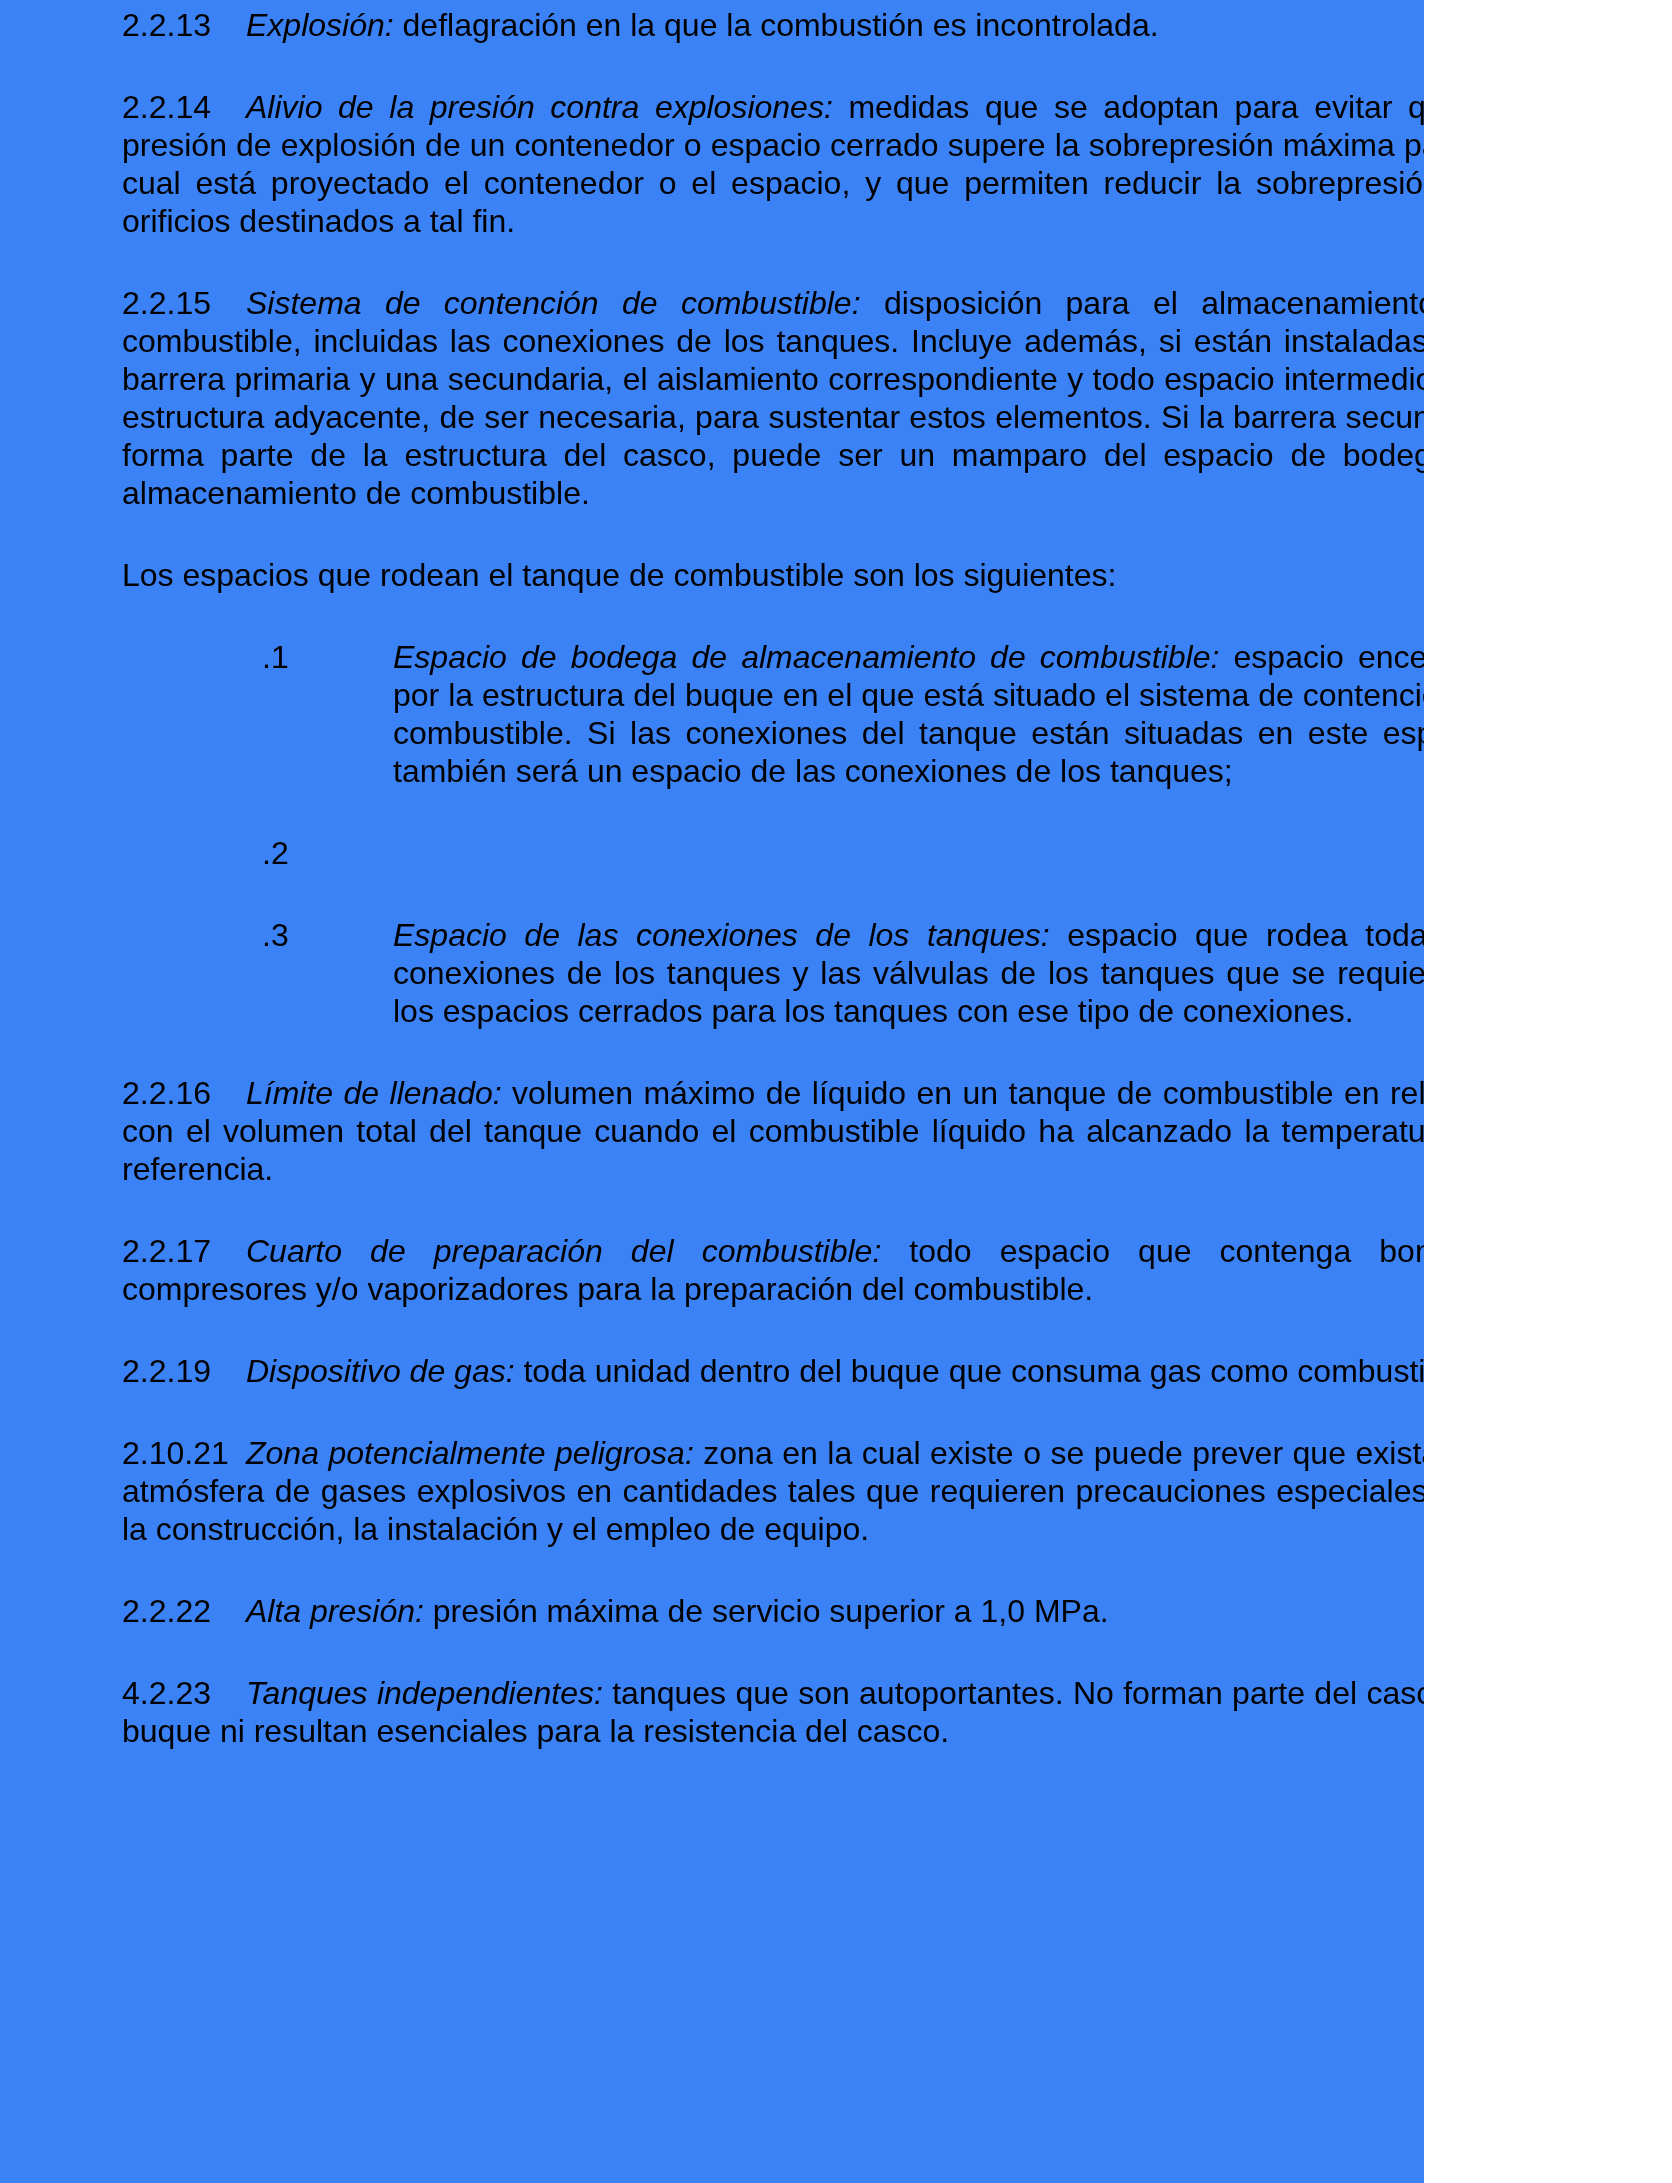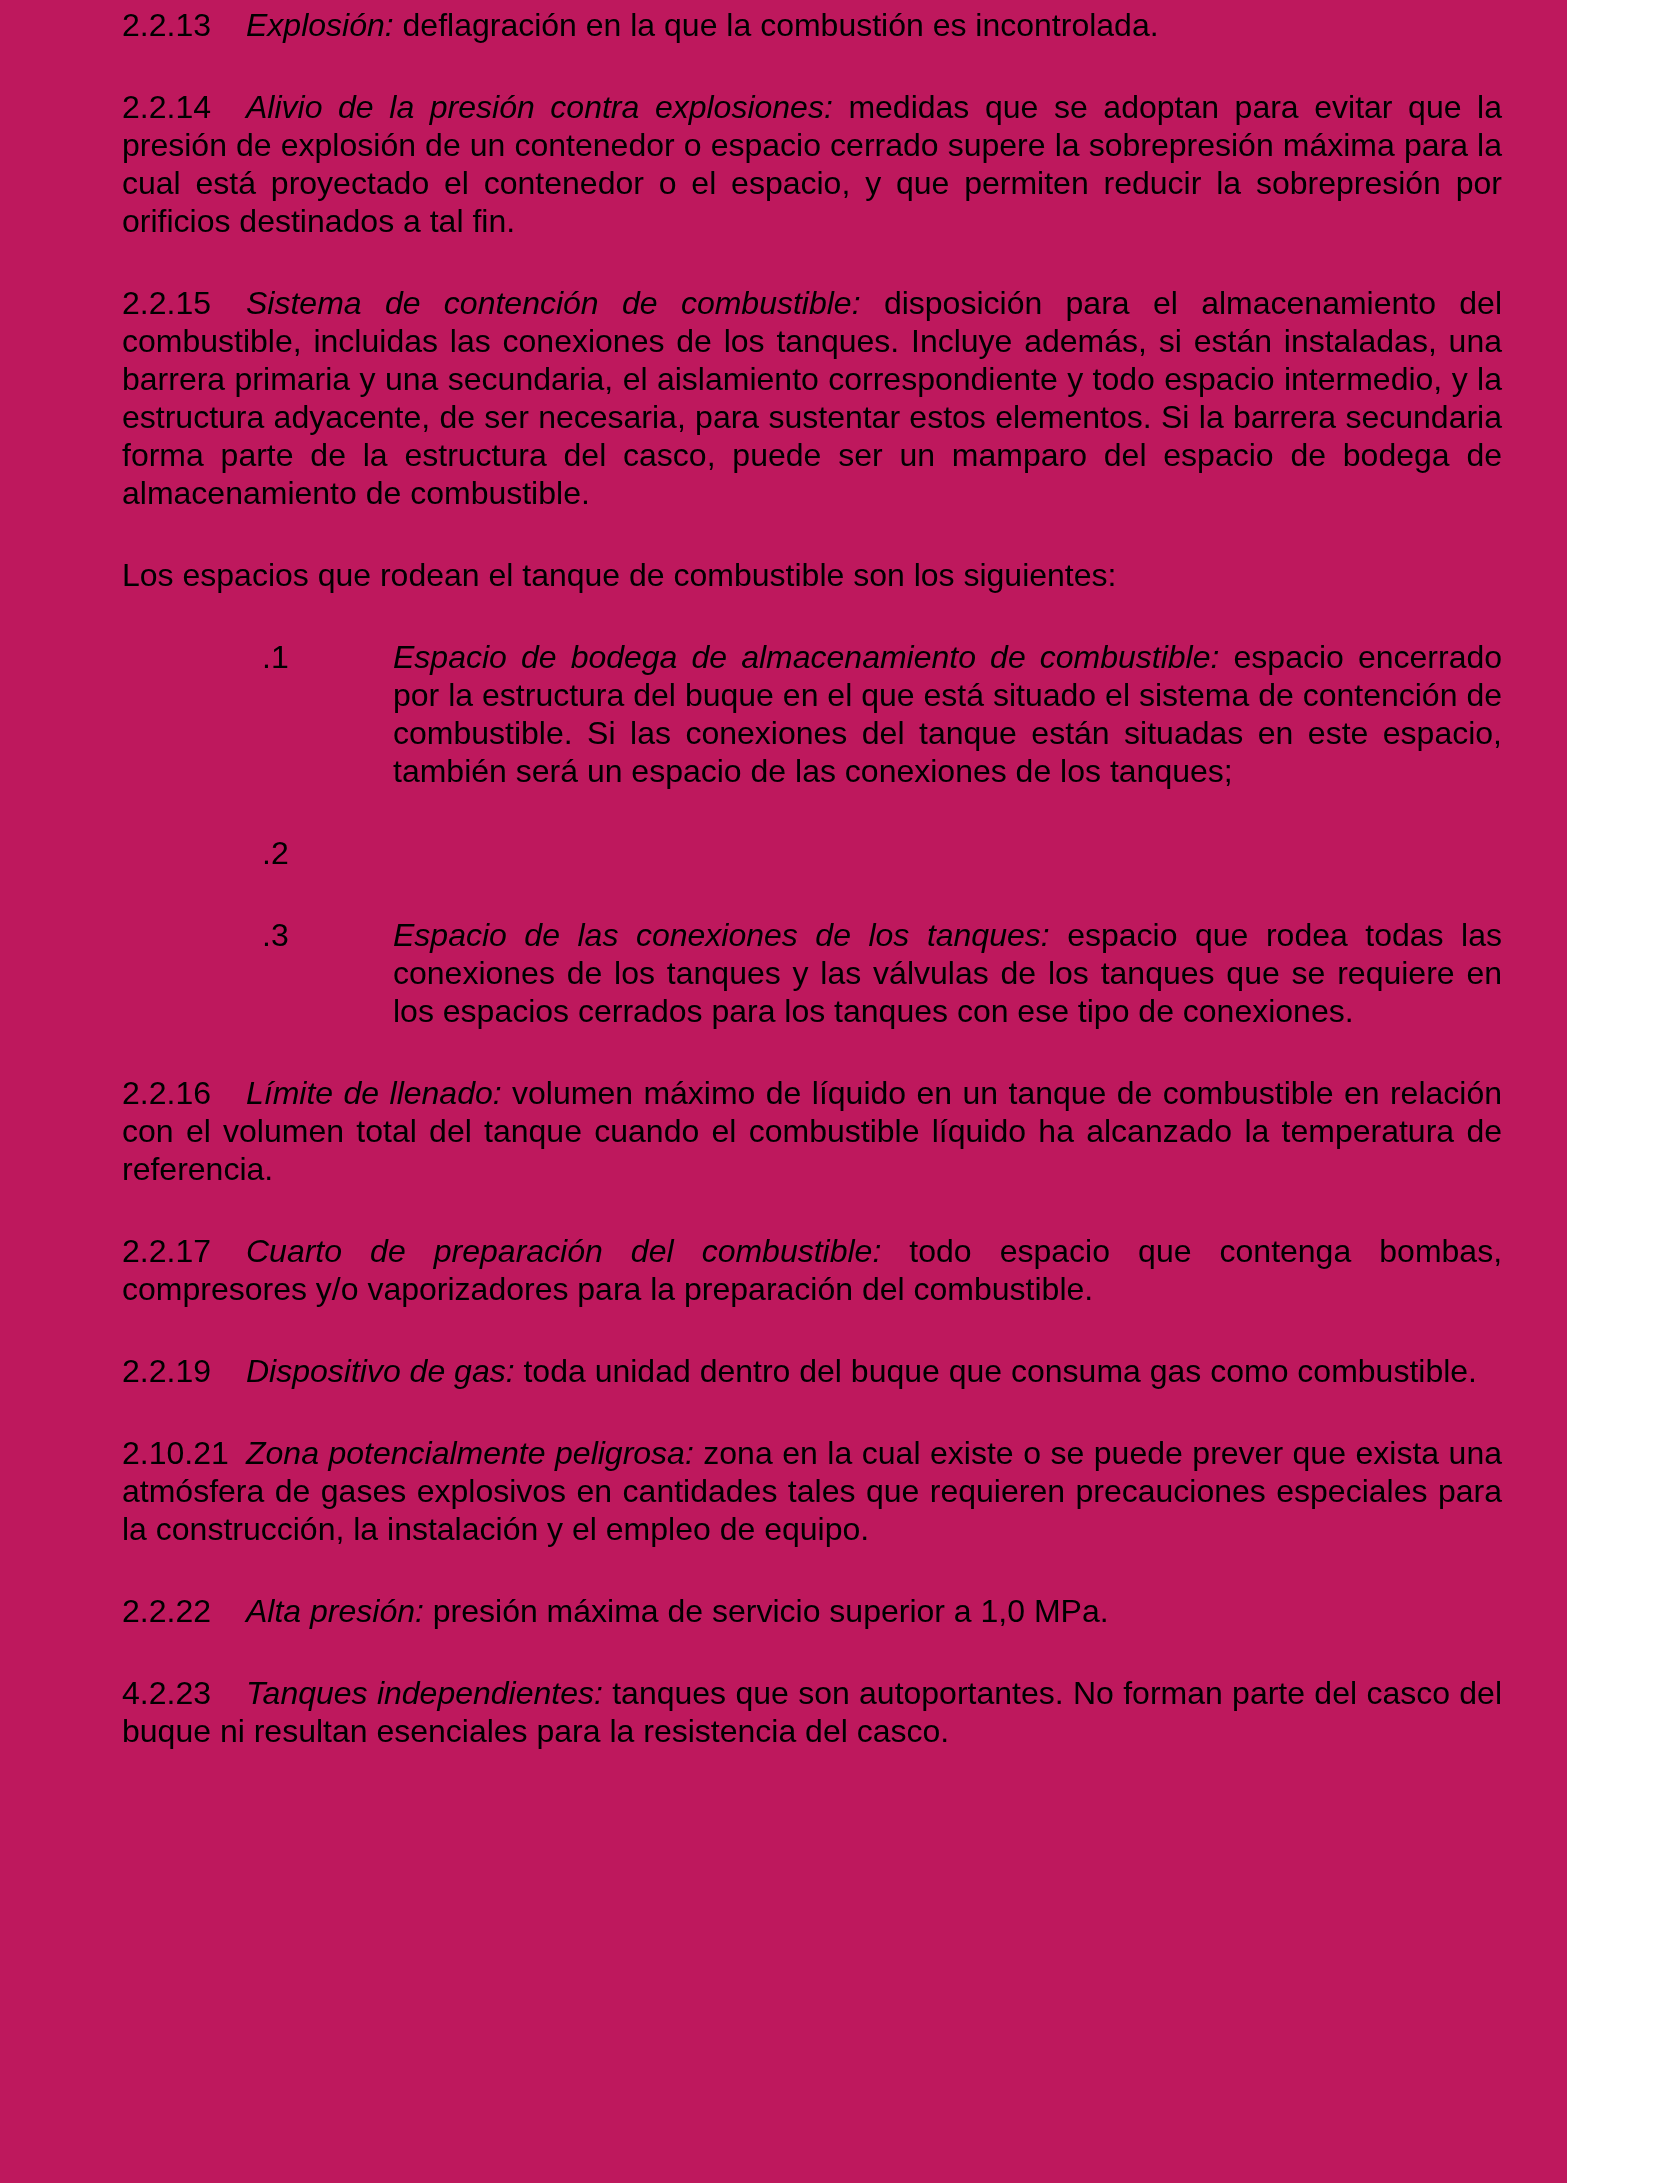--- a/index.html
+++ b/index.html
@@ -2,23 +2,23 @@
 <html lang="es" style="font-size:12.6px"><head>
 <meta charset="utf-8">
 <style>
   html, body {
     margin: 0;
     padding: 0;
     background: #ffffff;
   }
   .page {
     position: relative;
-    width: 1567px;
+    width: 1424px;
     height: 2183px;
-    background: #be185d;
+    background: #3b82f6;
     color: #000000;
     font-family: "Liberation Sans", "DejaVu Sans", sans-serif;
     overflow: hidden;
   }
   .content {
     position: absolute;
     left: 122px;
     top: 5.5px;
     width: 1380px;
     font-size: 32px;

